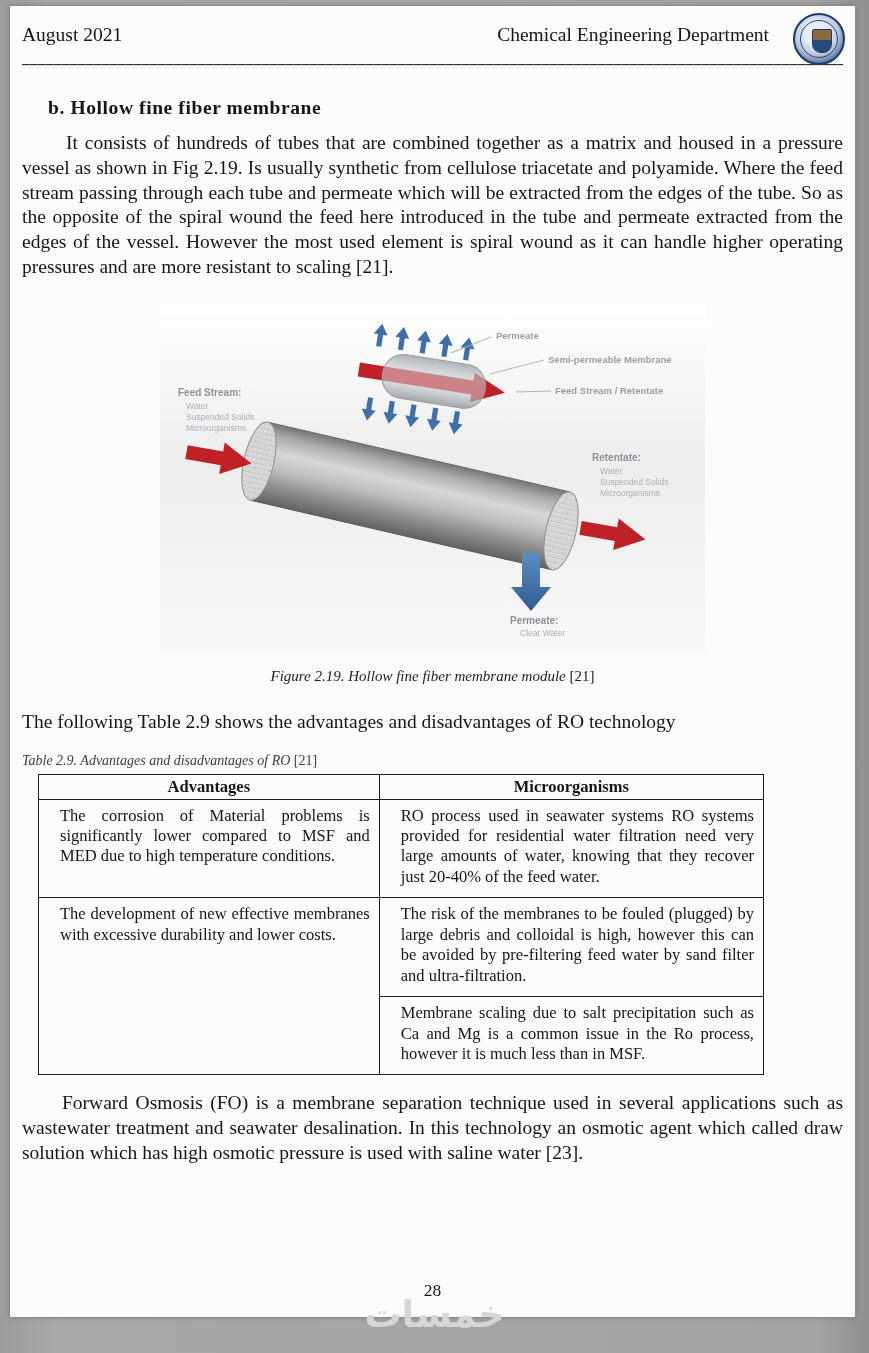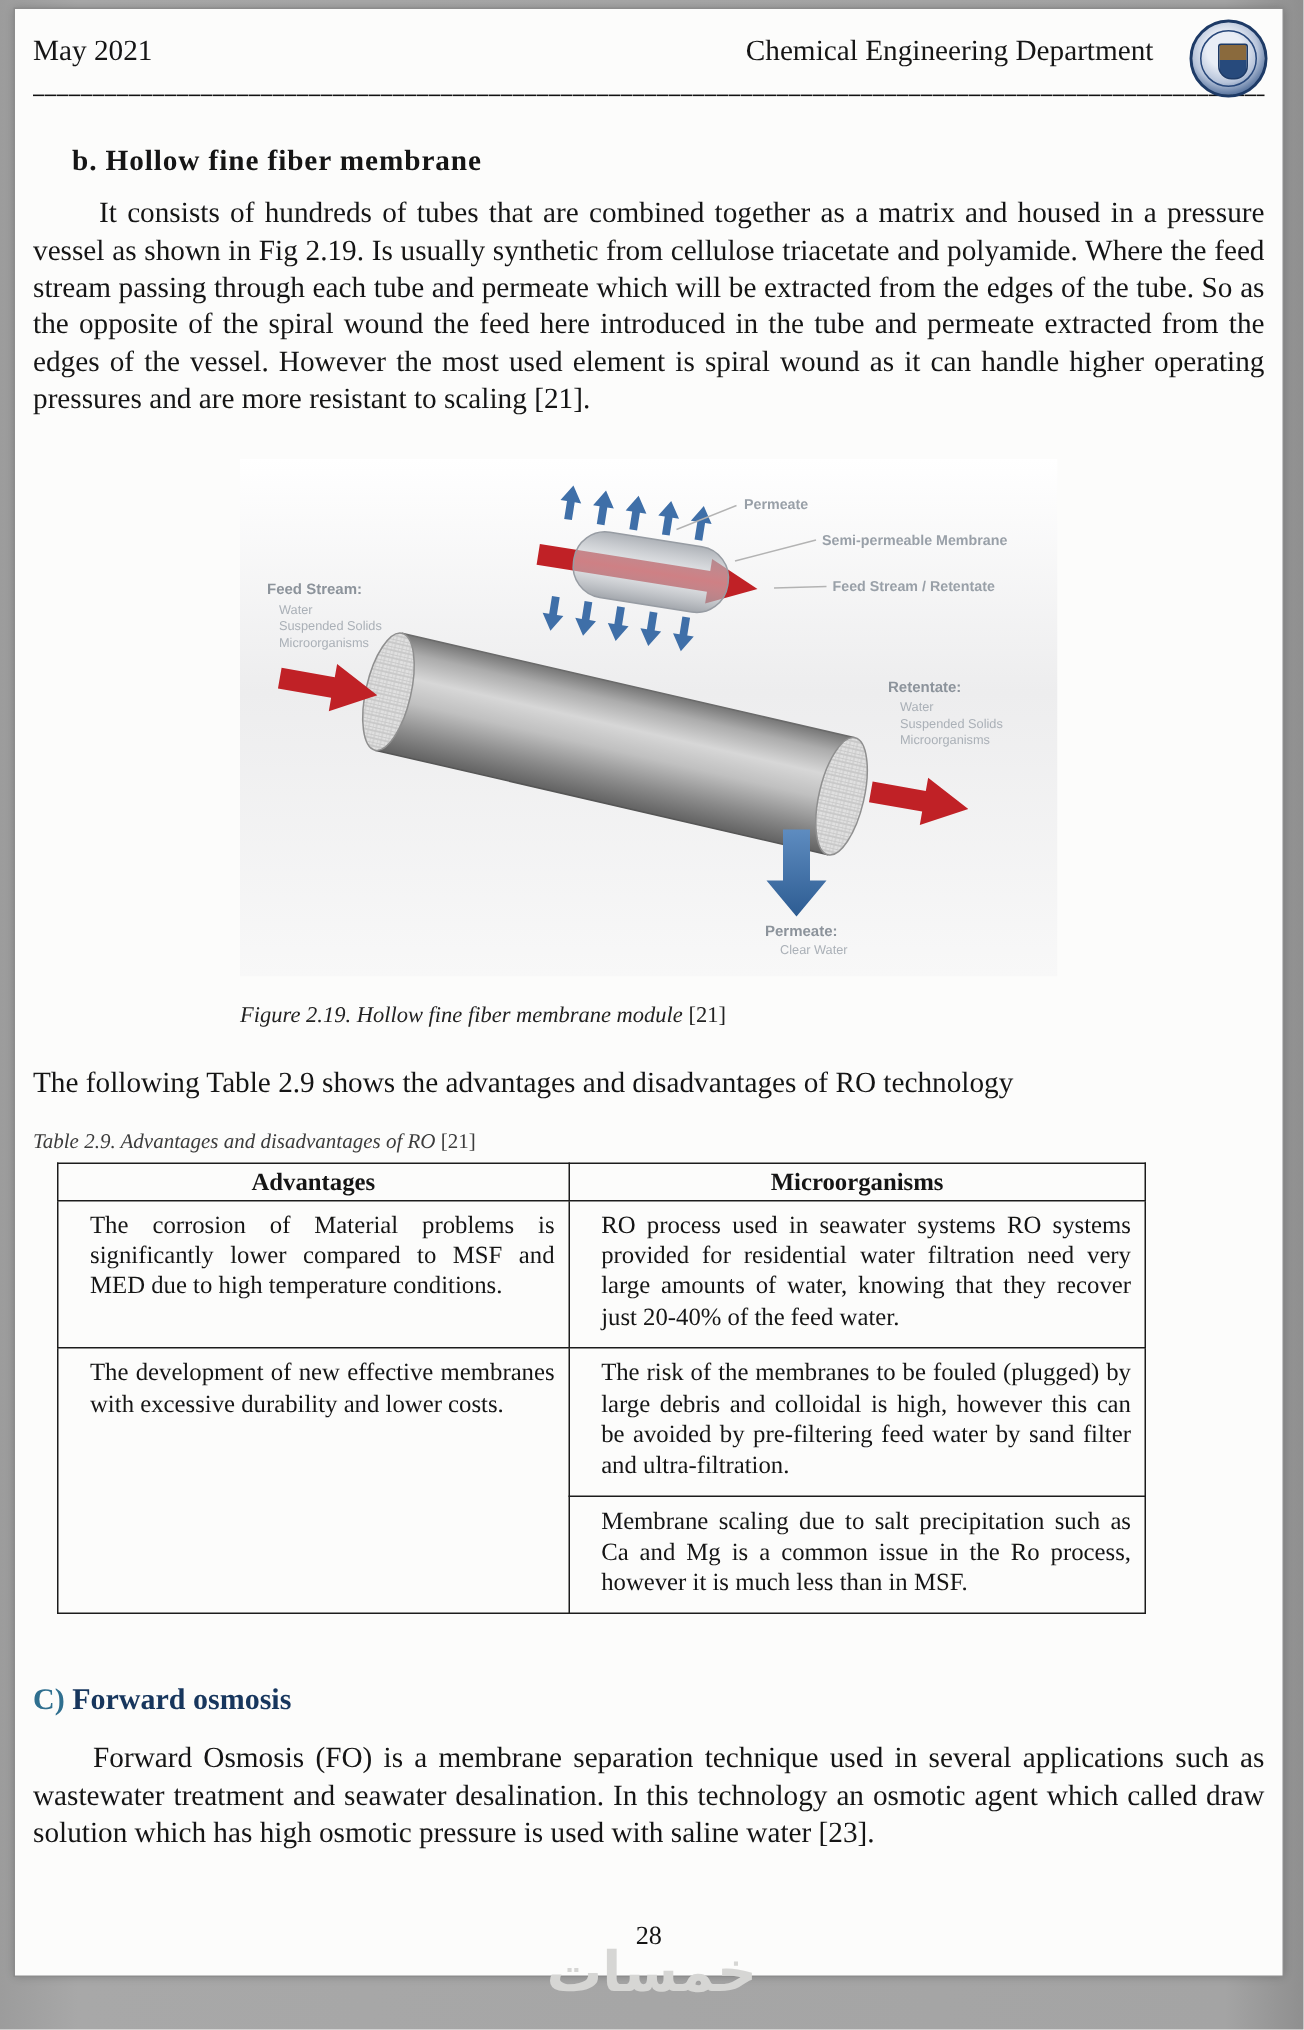--- a/index.html
+++ b/index.html
@@ -24,21 +24,21 @@
     background:linear-gradient(180deg,#8a6a3d 0 45%,#274a7c 45% 100%);
     border:1px solid #1d3a66;border-radius:2px 2px 9px 9px;}
   .divider{margin:4px 12px 0 12px;font-size:15px;font-weight:bold;letter-spacing:.5px;
     white-space:nowrap;overflow:hidden;color:#111;}
   
   .heading-b{margin:30px 0 5px 38px;font-size:19.5px;font-weight:bold;letter-spacing:.6px;}
   .para{margin:12px 12px 0 12px;font-size:19.5px;line-height:1.27;text-align:justify;}
   .indent{text-indent:44px;}
   
   .figure-wrap{width:545px;margin:26px auto 0 auto;}
-  .fig-caption{margin-top:13px;font-size:15px;color:#222;}
+  .fig-caption{margin-top:13px;text-align:center;font-size:15px;color:#222;}
   .fig-caption .ital{font-style:italic;}
   .flabel{font-family:"Liberation Sans",sans-serif;font-size:9.5px;fill:#99a0a8;font-weight:bold;}
   .flabel-strong{font-family:"Liberation Sans",sans-serif;font-size:10px;fill:#8c939b;font-weight:bold;}
   .flabel-small{font-family:"Liberation Sans",sans-serif;font-size:8.5px;fill:#aab0b7;}
   
   .table-intro{margin:26px 12px 0 12px;font-size:19.5px;}
   .table-caption{margin:20px 0 5px 12px;font-size:14px;color:#3c3c3c;}
   .table-caption .ital{font-style:italic;}
   table.ro{border-collapse:collapse;margin-left:28px;width:726px;table-layout:fixed;}
   table.ro th,table.ro td{border:1.6px solid #1c1c1c;}
@@ -55,21 +55,21 @@
   .watermark{position:absolute;top:1293px;left:50%;transform:translateX(-50%);
     font-family:"DejaVu Sans",sans-serif;font-size:37px;font-weight:bold;color:#d6d6d4;
     letter-spacing:1px;z-index:5;}
 </style>
 </head>
 <body>
 
 <div class="page">
 
   <div class="header">
-    <span>May 2021</span>
+    <span>August 2021</span>
     <span>Chemical Engineering Department</span>
   </div>
   <div class="logo">
     <div class="logo-core"></div>
   </div>
   <div class="divider">________________________________________________________________________________________________________</div>
 
   <h2 class="heading-b">b.  Hollow fine fiber membrane</h2>
   <p class="para indent">It consists of hundreds of tubes that are combined together as a matrix and housed in a pressure vessel as shown in Fig 2.19. Is usually synthetic from cellulose triacetate and polyamide. Where the feed stream passing through each tube and permeate which will be extracted from the edges of the tube. So as the opposite of the spiral wound the feed here introduced in the tube and permeate extracted from the edges of the vessel. However the most used element is spiral wound as it can handle higher operating pressures and are more resistant to scaling [21].</p>
 
@@ -197,22 +197,18 @@
       <tr>
         <td rowspan="2">The development of new effective membranes with excessive durability and lower costs.</td>
         <td>The risk of the membranes to be fouled (plugged) by large debris and colloidal is high, however this can be avoided by pre-filtering feed water by sand filter and ultra-filtration.</td>
       </tr>
       <tr>
         <td>Membrane scaling due to salt precipitation such as Ca and Mg is a common issue in the Ro process, however it is much less than in MSF.</td>
       </tr>
     </tbody>
   </table>
 
-  <h2 class="heading-c">
-    <span class="c-label">C)</span>
-    <span class="c-text">Forward osmosis</span>
-  </h2>
   <p class="para indent2">Forward Osmosis (FO) is a membrane separation technique used in several applications such as wastewater treatment and seawater desalination. In this technology an osmotic agent which called draw solution which has high osmotic pressure is used with saline water [23].</p>
 
   <div class="page-number">28</div>
 </div>
 
 <div class="watermark">خمسات</div>
 
 </body></html>

